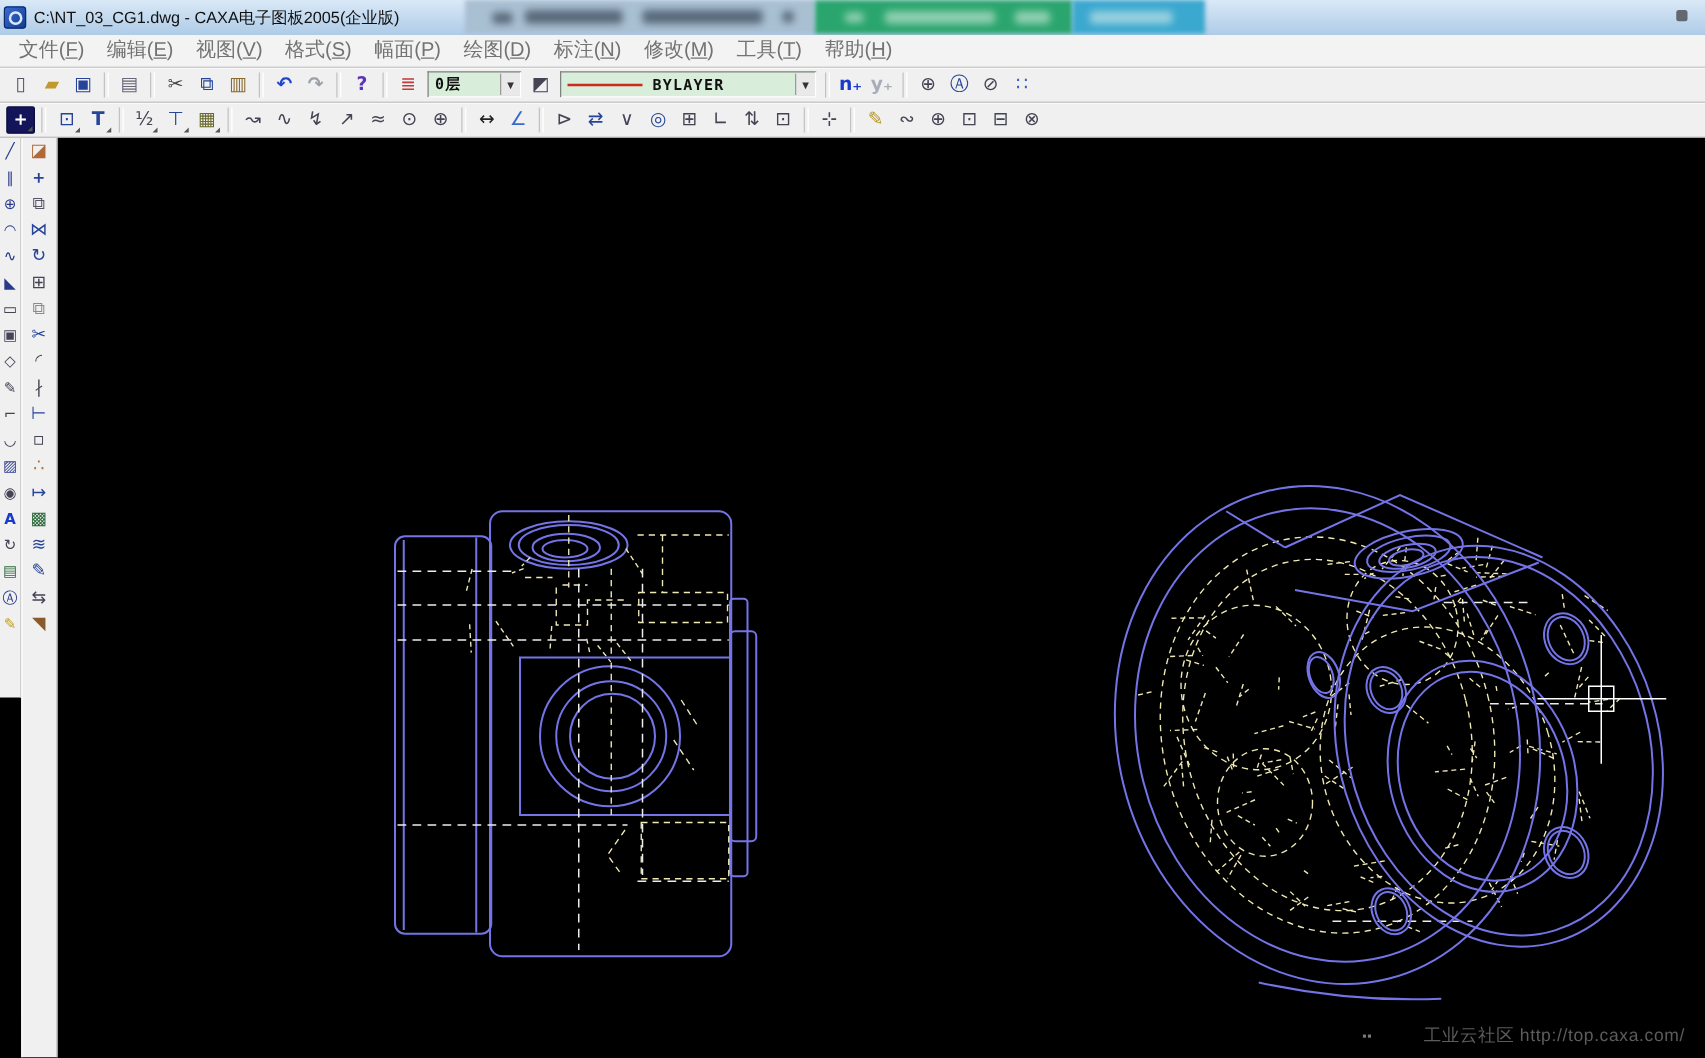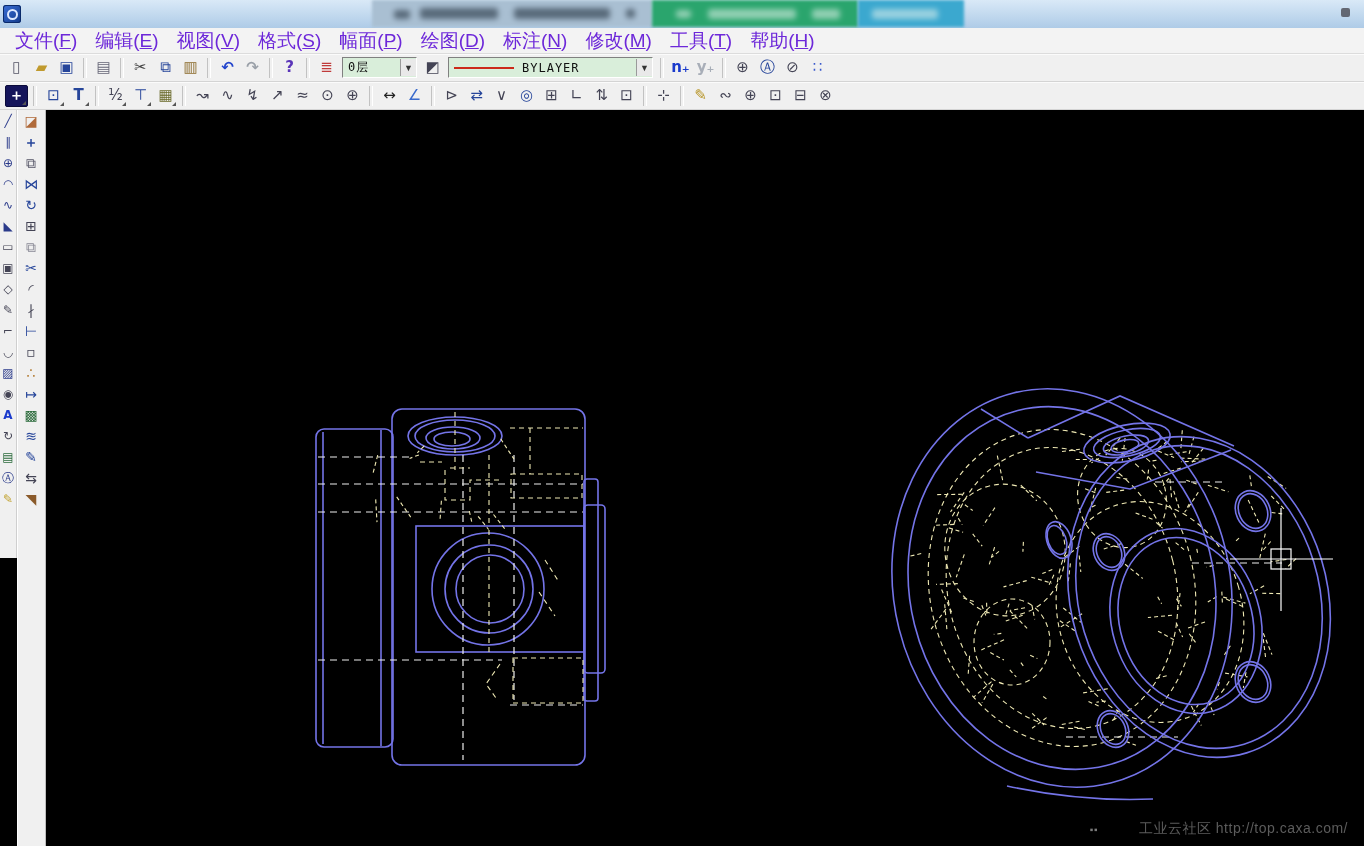--- a/index.html
+++ b/index.html
@@ -27,21 +27,21 @@
   }
   .app-icon::after{content:"";position:absolute;left:4px;top:4px;width:7px;height:7px;border:2px solid #dce8ff;border-radius:50%;}
   .title-text{position:relative;z-index:2;font-size:13px;color:#111;white-space:nowrap;}
   .tray-dot{position:absolute;right:14px;top:8px;width:9px;height:9px;background:#4a4a52;border-radius:2px;opacity:.8;}
   
   .menubar{
     position:absolute;left:0;top:28px;width:1364px;height:26px;z-index:30;
     background:#f3f3f3;border-bottom:1px solid #dcdcdc;
     display:flex;align-items:center;padding-left:6px;box-sizing:border-box;
   }
-  .menu-item{font-size:19px;color:#6d28d9;padding:3px 9px;cursor:default;white-space:nowrap;text-align:center;}
+  .menu-item{font-size:16px;color:#737373;padding:3px 9px;cursor:default;white-space:nowrap;text-align:center;}
   
   .toolbar{
     position:absolute;left:0;width:1364px;height:28px;z-index:30;background:var(--chrome);
     display:flex;align-items:center;padding-left:4px;box-sizing:border-box;
     border-bottom:1px solid #d4d4d4;box-shadow:inset 0 1px 0 #fbfbfb;
   }
   .toolbar.row1{top:54px;}
   .toolbar.row2{top:82px;}
   .tb-btn{
     position:relative;width:23px;height:22px;margin:0 1px;flex:0 0 auto;border-radius:2px;
@@ -55,21 +55,21 @@
     border-left:4px solid transparent;border-bottom:4px solid #555;
   }
   .tb-sep{width:2px;height:20px;margin:0 4px;border-left:1px solid #c2c2c2;border-right:1px solid #ffffff;flex:0 0 auto;}
   .tb-combo{
     height:19px;margin:0 3px;display:flex;align-items:center;flex:0 0 auto;
     background:var(--combo-green);
     border:1px solid;border-color:#808080 #fff #fff #808080;
     font-size:12px;color:#111;padding-left:5px;
   }
   .tb-combo .swatch{width:60px;height:0;border-top:2px solid var(--linetype-red);margin-right:8px;}
-  .tb-combo .combo-label{font-family:"DejaVu Sans Mono",monospace;letter-spacing:1px;white-space:nowrap;}
+  .tb-combo .combo-label{font-family:"DejaVu Sans Mono",monospace;letter-spacing:1px;white-space:nowrap;font-weight:bold;}
   .tb-combo .combo-arrow{
     width:15px;height:17px;margin-left:auto;background:#e9e9e9;color:#333;
     border-left:1px solid #9a9a9a;display:flex;align-items:center;justify-content:center;font-size:9px;
   }
   .tb-combo.w-layer{width:68px;}
   .tb-combo.w-line{width:198px;}
   
   .dock{position:absolute;z-index:20;background:var(--chrome);box-sizing:border-box;}
   .dock1{left:0;top:110px;width:17px;height:448px;border-right:1px solid #cfcfcf;}
   .dock2{left:17px;top:110px;width:29px;height:736px;border-right:1px solid #bdbdbd;box-shadow:inset 1px 0 0 #fff;}
@@ -104,20 +104,21 @@
   </div>
   <div class="tabblock green">
     <div class="smudge light" style="left:24px;top:10px;width:15px;height:8px;"></div>
     <div class="smudge light" style="left:56px;top:9px;width:88px;height:10px;"></div>
     <div class="smudge light" style="left:160px;top:9px;width:28px;height:10px;"></div>
   </div>
   <div class="tabblock teal">
     <div class="smudge light" style="left:14px;top:9px;width:66px;height:10px;"></div>
   </div>
   <span class="app-icon"></span>
+  <span class="title-text">C:\NT_03_CG1.dwg - CAXA电子图板2005(企业版)</span>
   <span class="tray-dot"></span>
 </div>
 
 <div class="menubar">
     <span class="menu-item">文件(<u>F</u>)</span>
     <span class="menu-item">编辑(<u>E</u>)</span>
     <span class="menu-item">视图(<u>V</u>)</span>
     <span class="menu-item">格式(<u>S</u>)</span>
     <span class="menu-item">幅面(<u>P</u>)</span>
     <span class="menu-item">绘图(<u>D</u>)</span>

